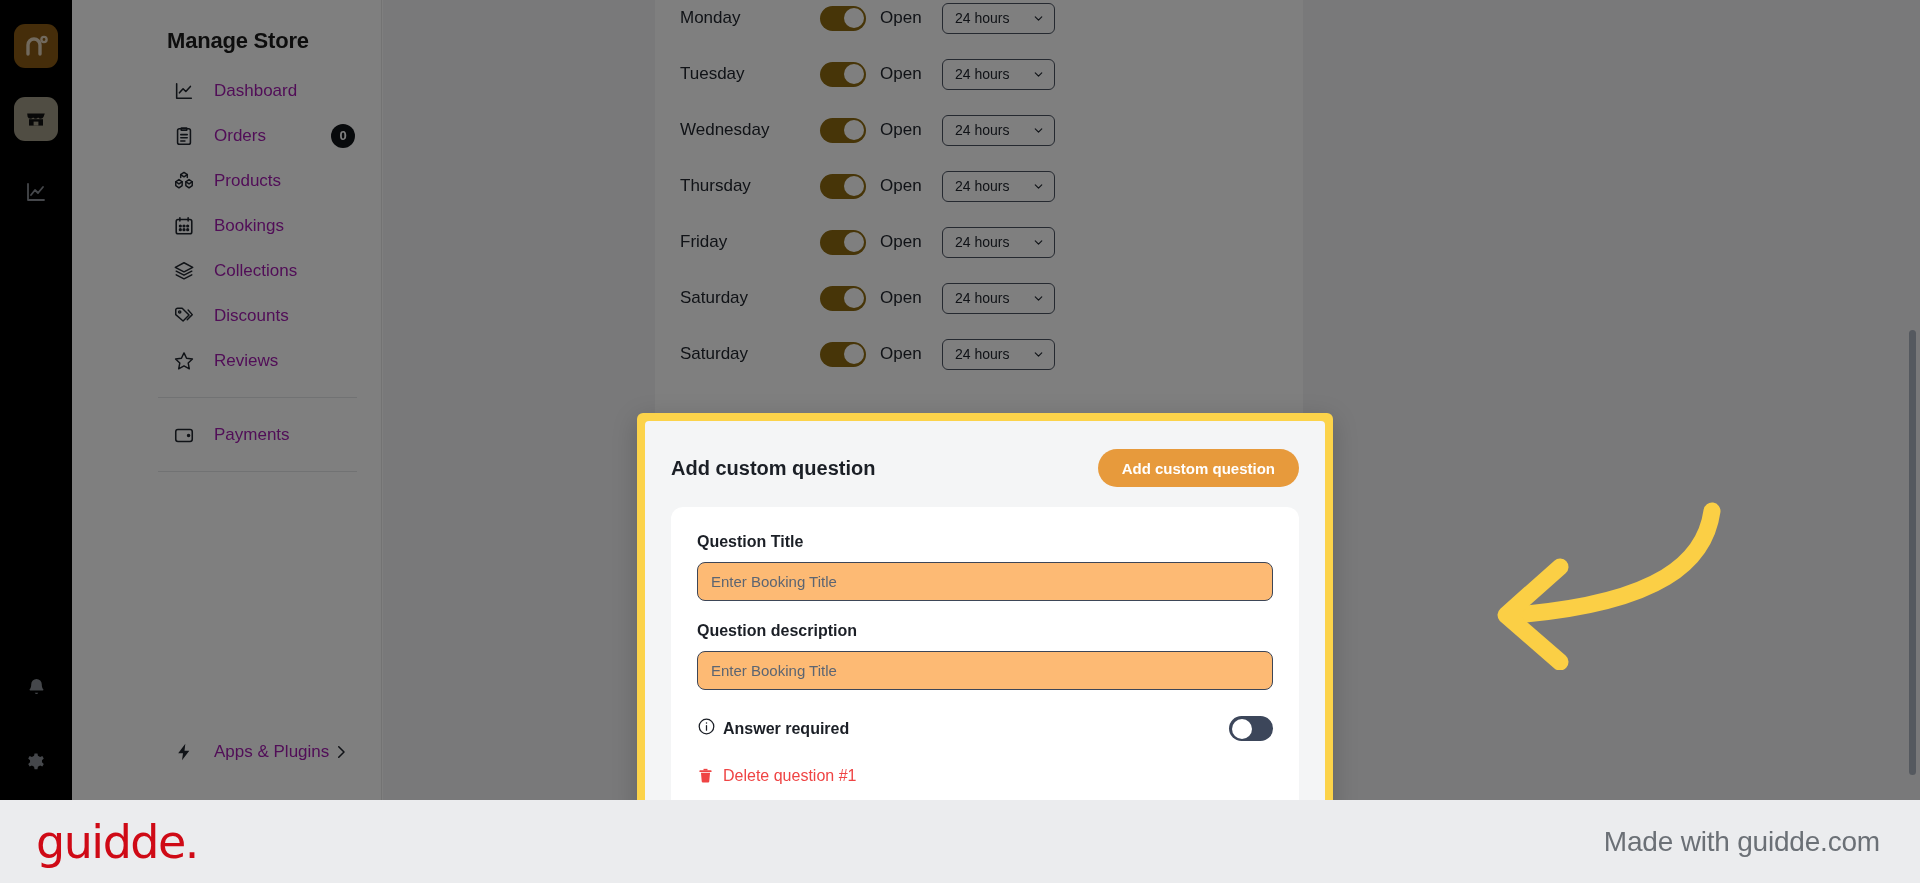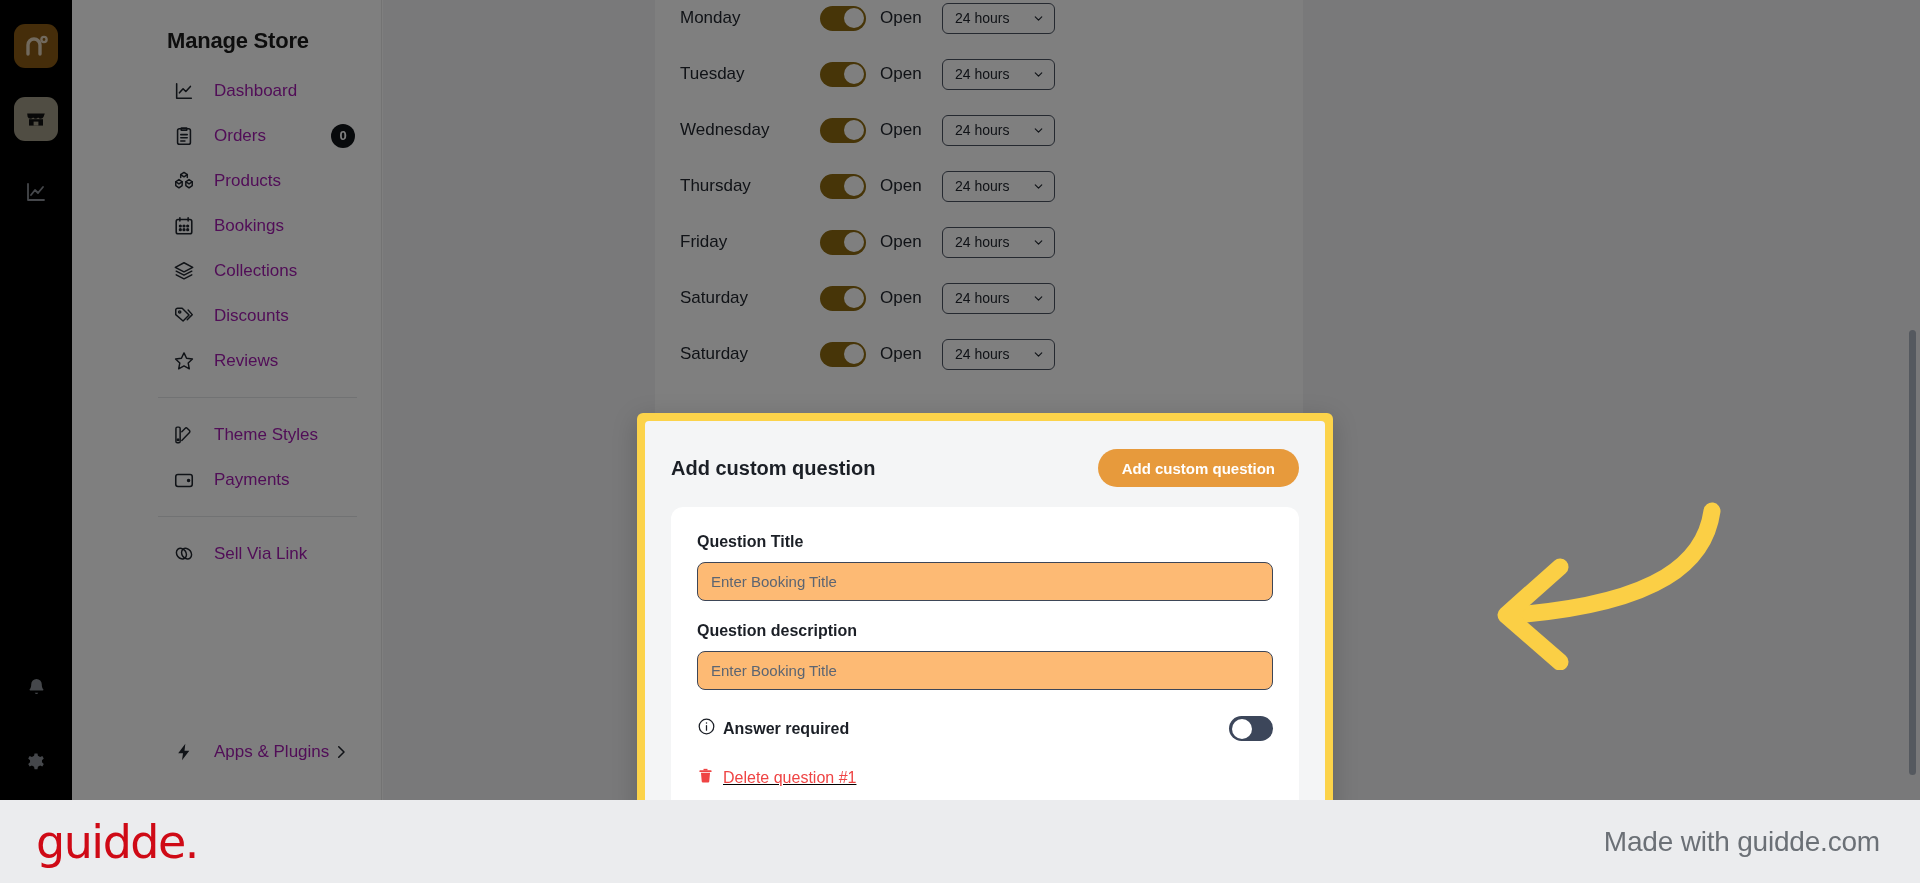--- a/index.html
+++ b/index.html
@@ -290,25 +290,24 @@
   .toggle-off::after {
     content: "";
     position: absolute;
     top: 2.5px; left: 2.5px;
     width: 20px; height: 20px;
     border-radius: 50%;
     background: #ffffff;
   }
   .delete-row {
     display: flex;
-    align-items: center;
+    align-items: flex-start;
     gap: 9px;
     margin-top: 26px;
     cursor: pointer;
-    text-decoration: underline;
   }
   .delete-text {
     color: #ef4444;
     font-size: 16px;
   }
 
   
   .arrow {
     position: absolute;
     left: 1475px; top: 495px;
@@ -568,52 +567,33 @@
           <span class="nav-icon">
             <svg width="22" height="22" viewBox="0 0 24 24" fill="none" stroke="#21262e" stroke-width="1.6" stroke-linejoin="round">
                 <polygon points="12 3.2 14.8 9 21.2 9.8 16.6 14.2 17.8 20.5 12 17.4 6.2 20.5 7.4 14.2 2.8 9.8 9.2 9"></polygon>
               </svg>
           </span>
           <span class="nav-label">Reviews</span>
         </div>
 
         <div class="nav-sep"></div>
 
-        <div class="nav-item">
-          <span class="nav-icon">
-            <svg width="22" height="22" viewBox="0 0 24 24" fill="none" stroke="#21262e" stroke-width="1.6" stroke-linecap="round" stroke-linejoin="round">
-                <rect x="3.2" y="3.4" width="4.6" height="17" rx="1.4"></rect>
-                <path d="M9.6 8.4 13.4 4.6a1.4 1.4 0 0 1 2 0l2.6 2.6a1.4 1.4 0 0 1 0 2L9.6 18"></path>
-                <circle cx="5.5" cy="17.2" r="0.9" fill="#21262e"></circle>
-              </svg>
-          </span>
-          <span class="nav-label">Theme Styles</span>
-        </div>
 
         <div class="nav-item">
           <span class="nav-icon">
             <svg width="22" height="22" viewBox="0 0 24 24" fill="none" stroke="#21262e" stroke-width="1.7" stroke-linecap="round" stroke-linejoin="round">
                 <rect x="3" y="6" width="18" height="13" rx="2.4"></rect>
                 <circle cx="17" cy="12.5" r="1.1" fill="#21262e"></circle>
               </svg>
           </span>
           <span class="nav-label">Payments</span>
         </div>
 
         <div class="nav-sep"></div>
 
-        <div class="nav-item">
-          <span class="nav-icon">
-            <svg width="22" height="22" viewBox="0 0 24 24" fill="none" stroke="#21262e" stroke-width="1.6" stroke-linecap="round">
-                <ellipse cx="9.2" cy="11.6" rx="5" ry="6.2" transform="rotate(-38 9.2 11.6)"></ellipse>
-                <ellipse cx="14.8" cy="11.6" rx="5" ry="6.2" transform="rotate(-38 14.8 11.6)"></ellipse>
-              </svg>
-          </span>
-          <span class="nav-label">Sell Via Link</span>
-        </div>
 
 
       </div>
 
       <div class="apps-row">
         <span class="nav-icon" style="left:100px">
           <svg width="20" height="20" viewBox="0 0 24 24" fill="#21262e">
               <polygon points="13.6 2 5 13.4 10.8 13.4 9.6 22 18.4 10.4 12.6 10.4"></polygon>
             </svg>
         </span>

